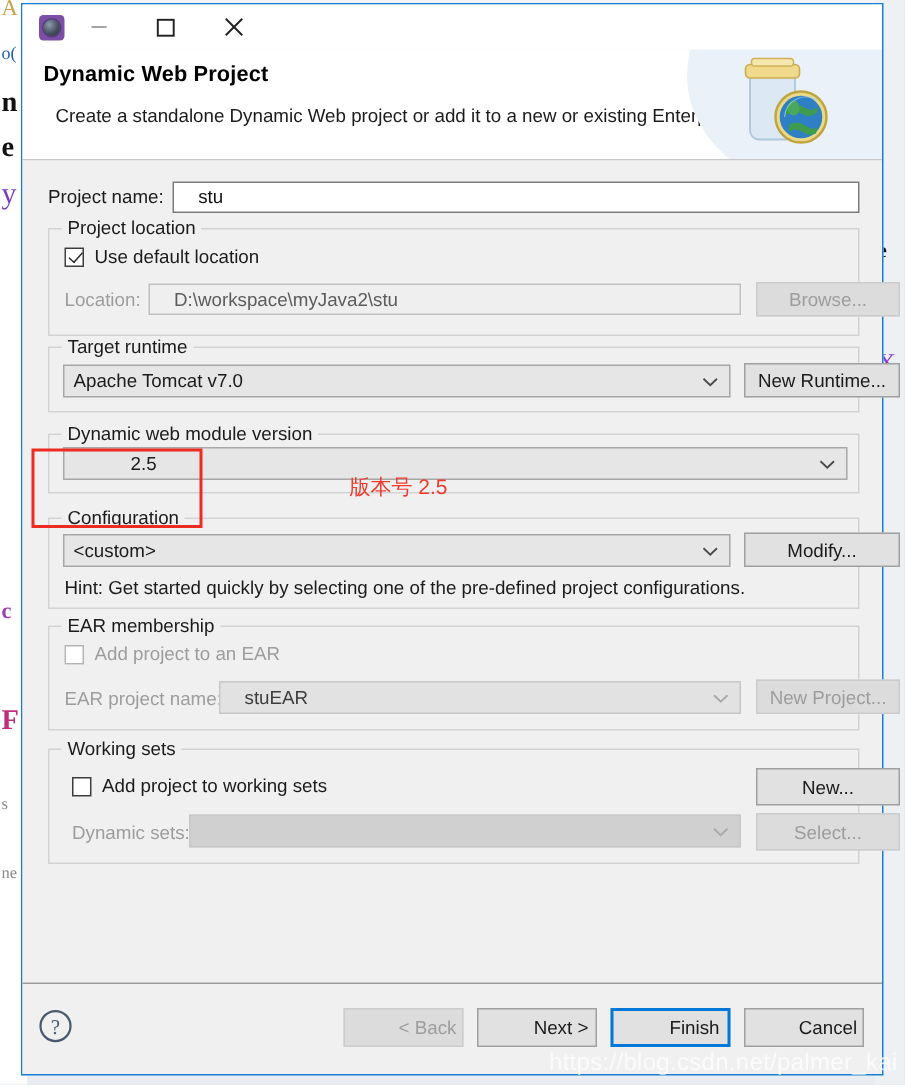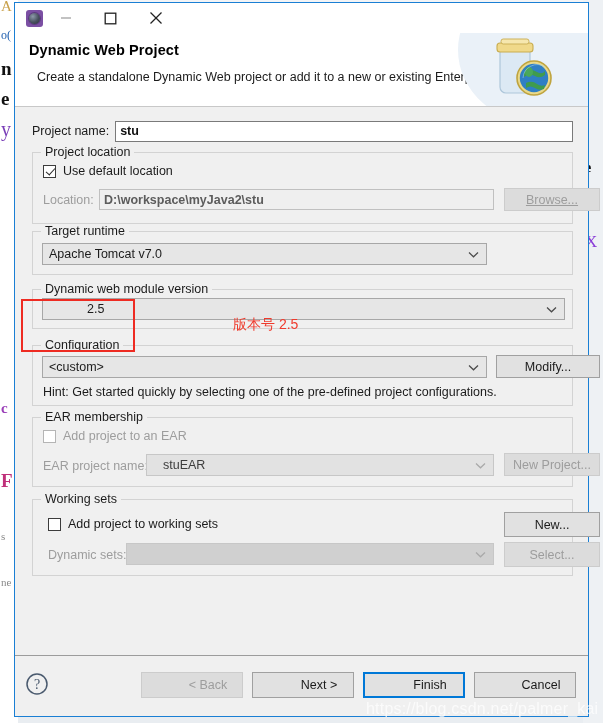--- a/index.html
+++ b/index.html
@@ -168,25 +168,24 @@
   .lbl.dim { color: #9d9d9d; }
 
   .textfield {
     border: 1px solid #7a7a7a;
     background: #ffffff;
     height: 21px;
     box-sizing: border-box;
     font-family: "Liberation Sans", sans-serif;
     font-size: 12.5px;
     color: #111;
-    padding: 0 4px;
+    padding: 0 16px;
     display: flex;
     align-items: center;
     outline: none;
-    font-weight: bold;
   }
   .textfield.disabled {
     background: #efefef;
     border: 1px solid #c0c0c0;
     color: #5c5c5c;
   }
 
   
   .group {
     position: absolute;
@@ -303,21 +302,21 @@
     left: 10px; top: 16px;
     width: 24px; height: 24px;
   }
   .footer-btns {
     position: absolute;
     right: 12px; top: 16px;
     display: flex;
     gap: 9px;
   }
   .footer-btns .btn {
-    width: 102px;
+    width: 80px;
     height: 26px;
     padding-left: 32px;
   }
 
   .watermark {
     position: absolute;
     left: 366px;
     top: 700px;
     font-size: 16px;
     color: rgba(255,255,255,0.72);
@@ -405,31 +404,32 @@
     <div class="group" style="left:17px; top:45px; width:541px; height:72px;">
       <span class="legend">Project location</span>
 
       <div class="cbx-row" style="position:absolute;left:10px;top:11px;">
         <span class="cbx checked"></span>
         <span class="lbl">Use default location</span>
       </div>
 
       <span class="lbl dim" style="position:absolute;left:10px;top:40px;">Location:</span>
       <div class="textfield disabled" style="position:absolute;left:66px;top:36px;width:395px;">D:\workspace\myJava2\stu</div>
-      <div class="btn disabled" style="position:absolute;left:471px;top:35px;width:96px;height:23px;text-decoration:underline;">Browse...</div>
+      <div class="btn disabled" style="position:absolute;left:471px;top:35px;width:96px;height:23px;">Browse...</div>
     </div>
 
     <div class="group" style="left:17px; top:124px; width:541px; height:44px;">
       <span class="legend">Target runtime</span>
       <div class="combo" style="position:absolute;left:9px;top:11px;width:445px;">
         <span class="val">Apache Tomcat v7.0</span>
         <svg class="chev" viewBox="0 0 11 7">
             <path d="M1 1.5 L5.5 5.8 L10 1.5" fill="none" stroke="#4a4a4a" stroke-width="1.2"></path>
           </svg>
       </div>
+      <div class="btn" style="position:absolute;left:463px;top:10px;width:104px;">New Runtime...</div>
     </div>
 
     <div class="group" style="left:17px; top:182px; width:541px; height:40px;">
       <span class="legend">Dynamic web module version</span>
       <div class="combo" style="position:absolute;left:9px;top:8px;width:523px;padding-left:44px;">
         <span class="val">2.5</span>
         <svg class="chev" viewBox="0 0 11 7">
             <path d="M1 1.5 L5.5 5.8 L10 1.5" fill="none" stroke="#4a4a4a" stroke-width="1.2"></path>
           </svg>
       </div>

